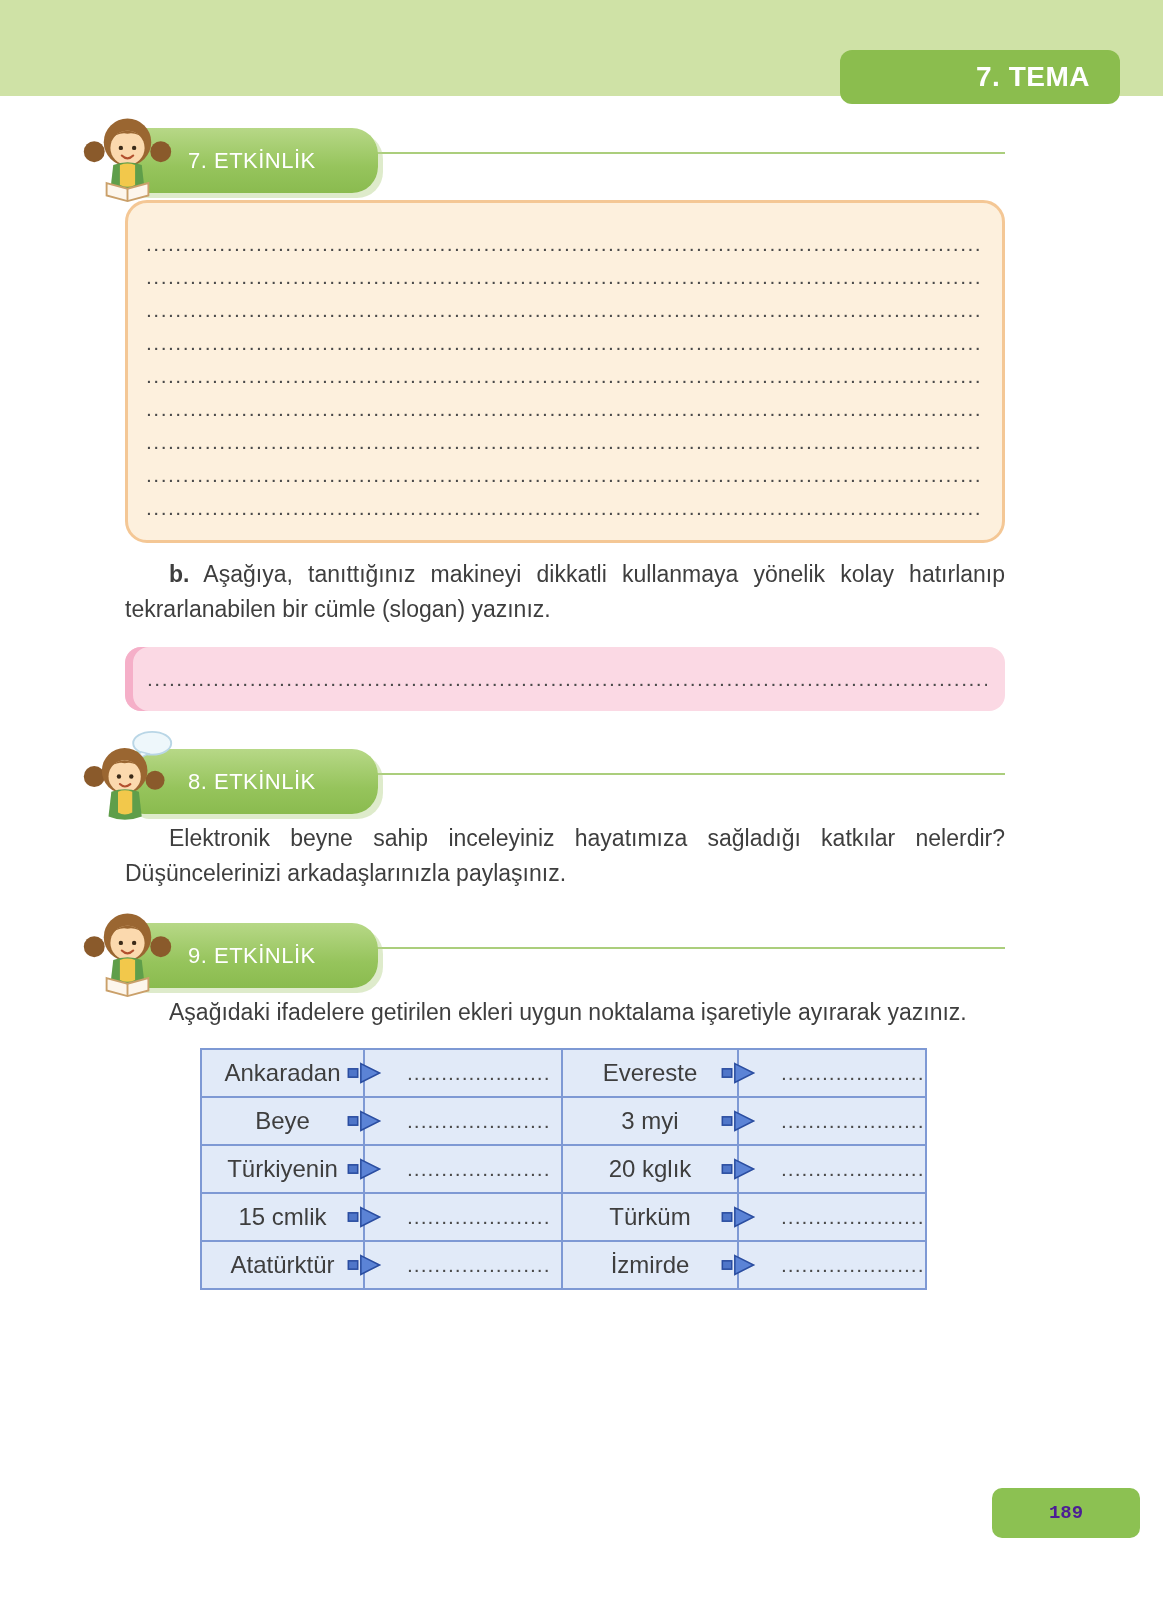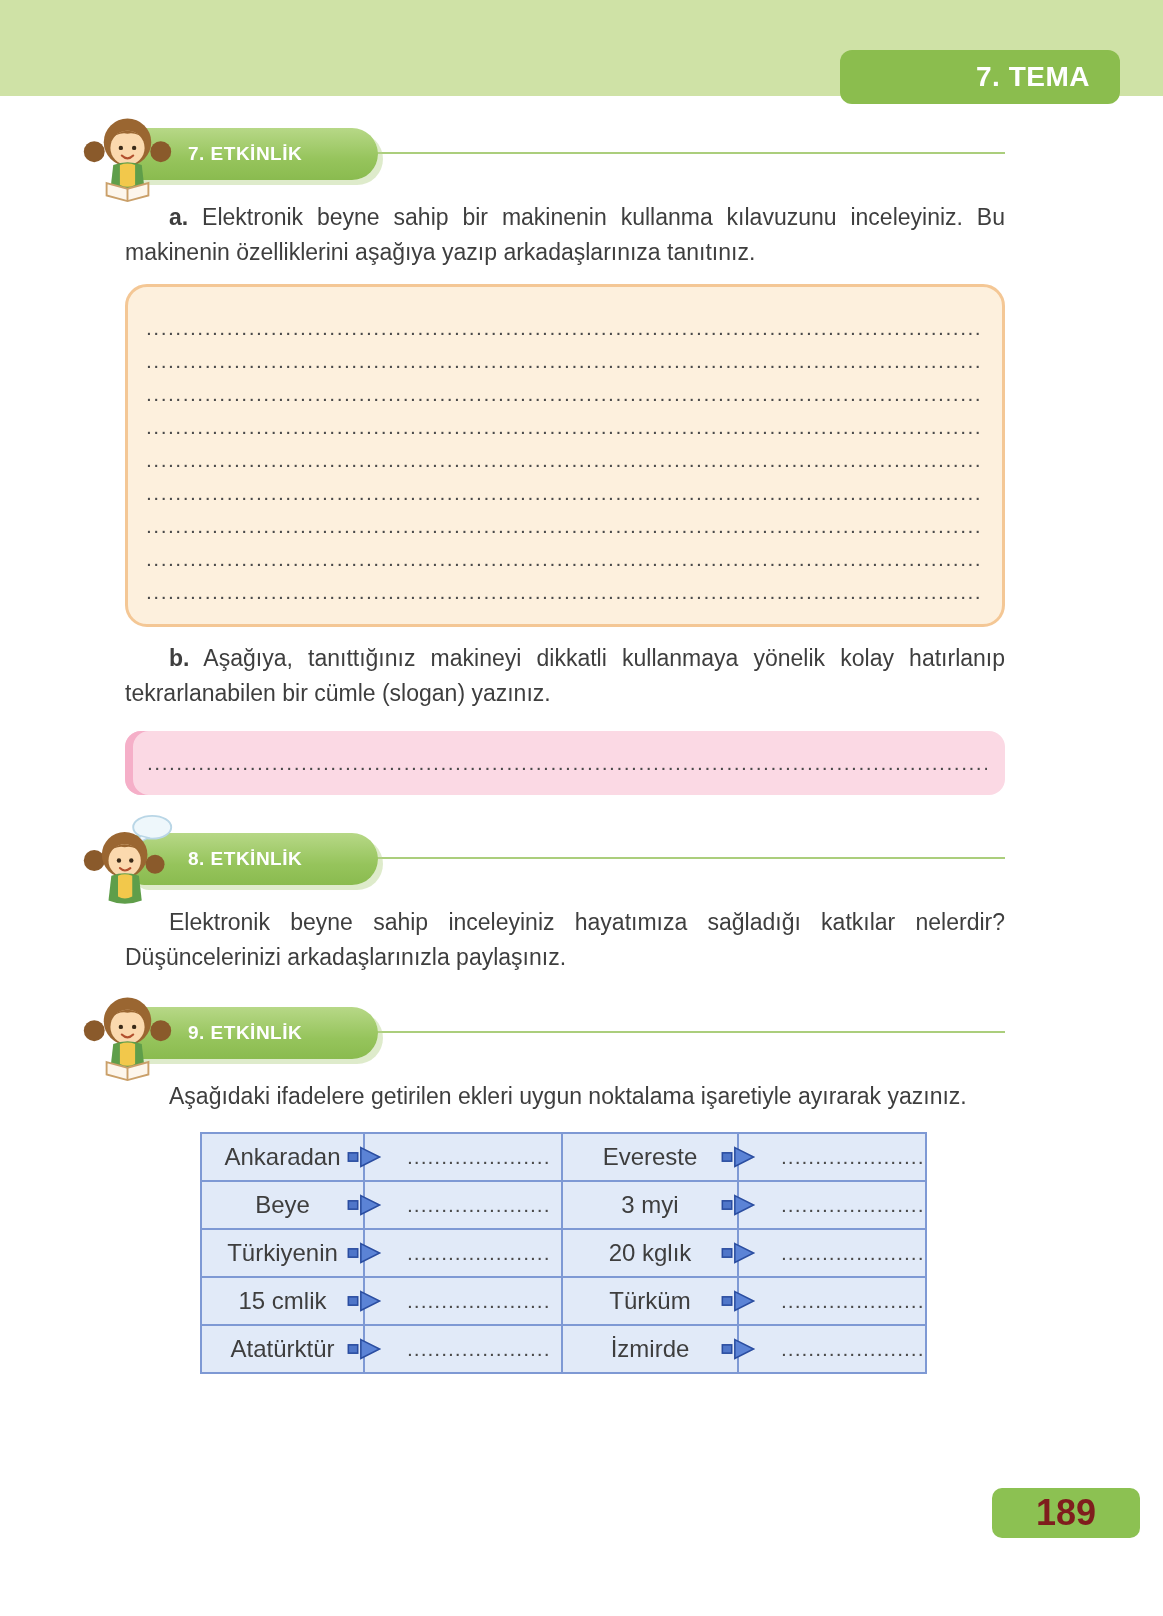--- a/index.html
+++ b/index.html
@@ -30,25 +30,25 @@
   .activity-header { position:relative; height:70px; }
   .hdr-7 { margin-top:20px; }
   .hdr-8 { margin-top:26px;text-align:right; }
   .hdr-9 { margin-top:20px; }
   .header-line {
     position:absolute; left:225px; right:0; top:36px; height:2px;
     background:#abce7c;
   }
   .banner {
     position:absolute; left:5px; top:12px;
-    width:248px; height:52px;
+    width:248px; height:65px;
     background:linear-gradient(180deg,#b7d887 0%, #96c45c 60%, #8abb4f 100%);
     border-radius:14px 26px 26px 14px;
     box-shadow:5px 5px 0 rgba(182,210,140,0.45);
-    color:#fff; font-weight:bold; font-size:19px;
+    color:#fff; font-weight:normal; font-size:22px;
     display:flex; align-items:center;
     padding-left:58px; letter-spacing:0.5px;
   }
   .mascot {
     position:absolute; left:-45px; top:-8px;
     width:95px; height:95px; z-index:2;
   }
   .mascot svg { width:100%; height:100%; }
   .bubble { display:none; }
   .has-bubble .bubble { display:block; }
@@ -110,22 +110,22 @@
   .answer .dots {
     display:block; font-size:21px; letter-spacing:1px;
     color:#4a4a4a; white-space:nowrap; overflow:hidden;
   }
 
   
   .page-pill {
     position:absolute; right:23px; bottom:78px;
     width:148px; height:50px;
     background:#8cc152; border-radius:10px;
-    color:#7f1d1d; font-weight:bold; font-size:36px;
-    display:flex; align-items:center; justify-content:center;
+    color:#4c1d95; font-weight:bold; font-size:19px;
+    display:flex; align-items:center; justify-content:center;font-family:Liberation Mono, monospace;
   }
 </style>
 </head>
 <body>
 
 <div>
 
   <div class="band">
     <div class="tema-pill">
       <span>7. TEMA</span>
@@ -150,21 +150,20 @@
           <path d="M42 60 Q50 57 58 60 L58 81 Q50 85 42 81 Z" fill="#f2c84b"></path>
           <path d="M28 79 L50 85 L72 79 L72 92 L50 98 L28 92 Z" fill="#fdf6ec" stroke="#caa06a" stroke-width="2"></path>
           <path d="M50 85 L50 98" stroke="#caa06a" stroke-width="2"></path>
         </svg>
       </span>
       <div class="banner">
         <span>7. ETKİNLİK</span>
       </div>
     </div>
 
-    <p class="para"><span class="plabel">a.</span> <span>Elektronik beyne sahip bir makinenin kullanma kılavuzunu inceleyiniz. Bu makinenin özelliklerini aşağıya yazıp arkadaşlarınıza tanıtınız.</span></p>
 
     <div class="writing-box">
       <div class="dotline">......................................................................................................................................................</div>
       <div class="dotline">......................................................................................................................................................</div>
       <div class="dotline">......................................................................................................................................................</div>
       <div class="dotline">......................................................................................................................................................</div>
       <div class="dotline">......................................................................................................................................................</div>
       <div class="dotline">......................................................................................................................................................</div>
       <div class="dotline">......................................................................................................................................................</div>
       <div class="dotline">......................................................................................................................................................</div>

